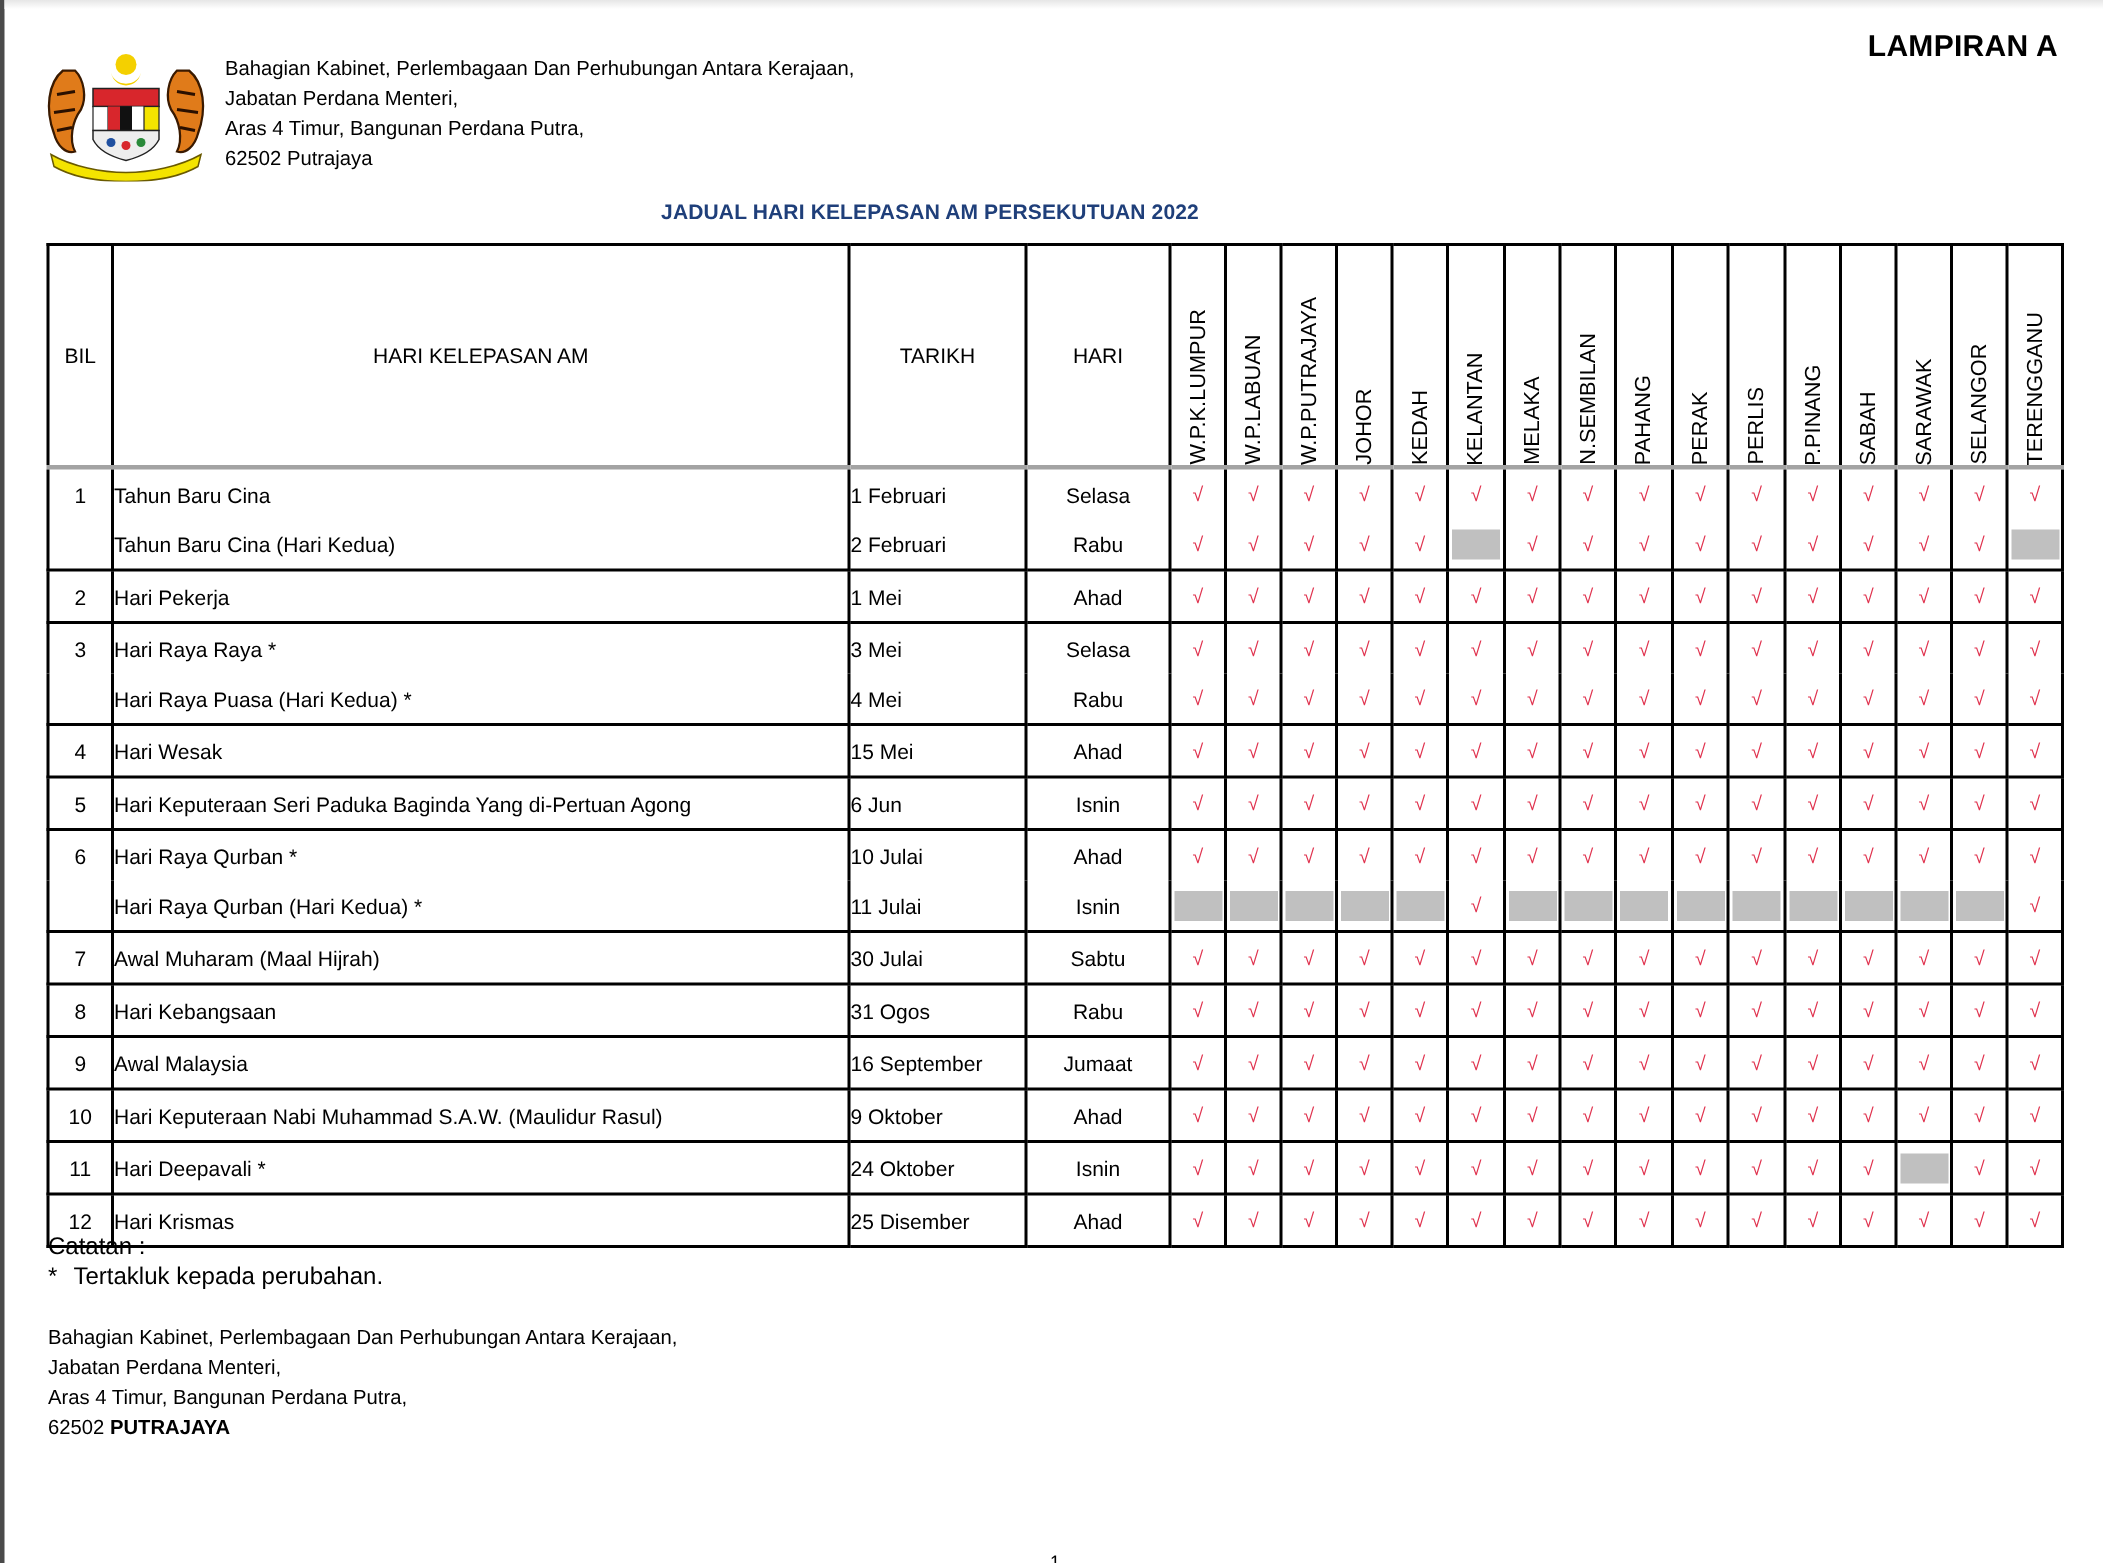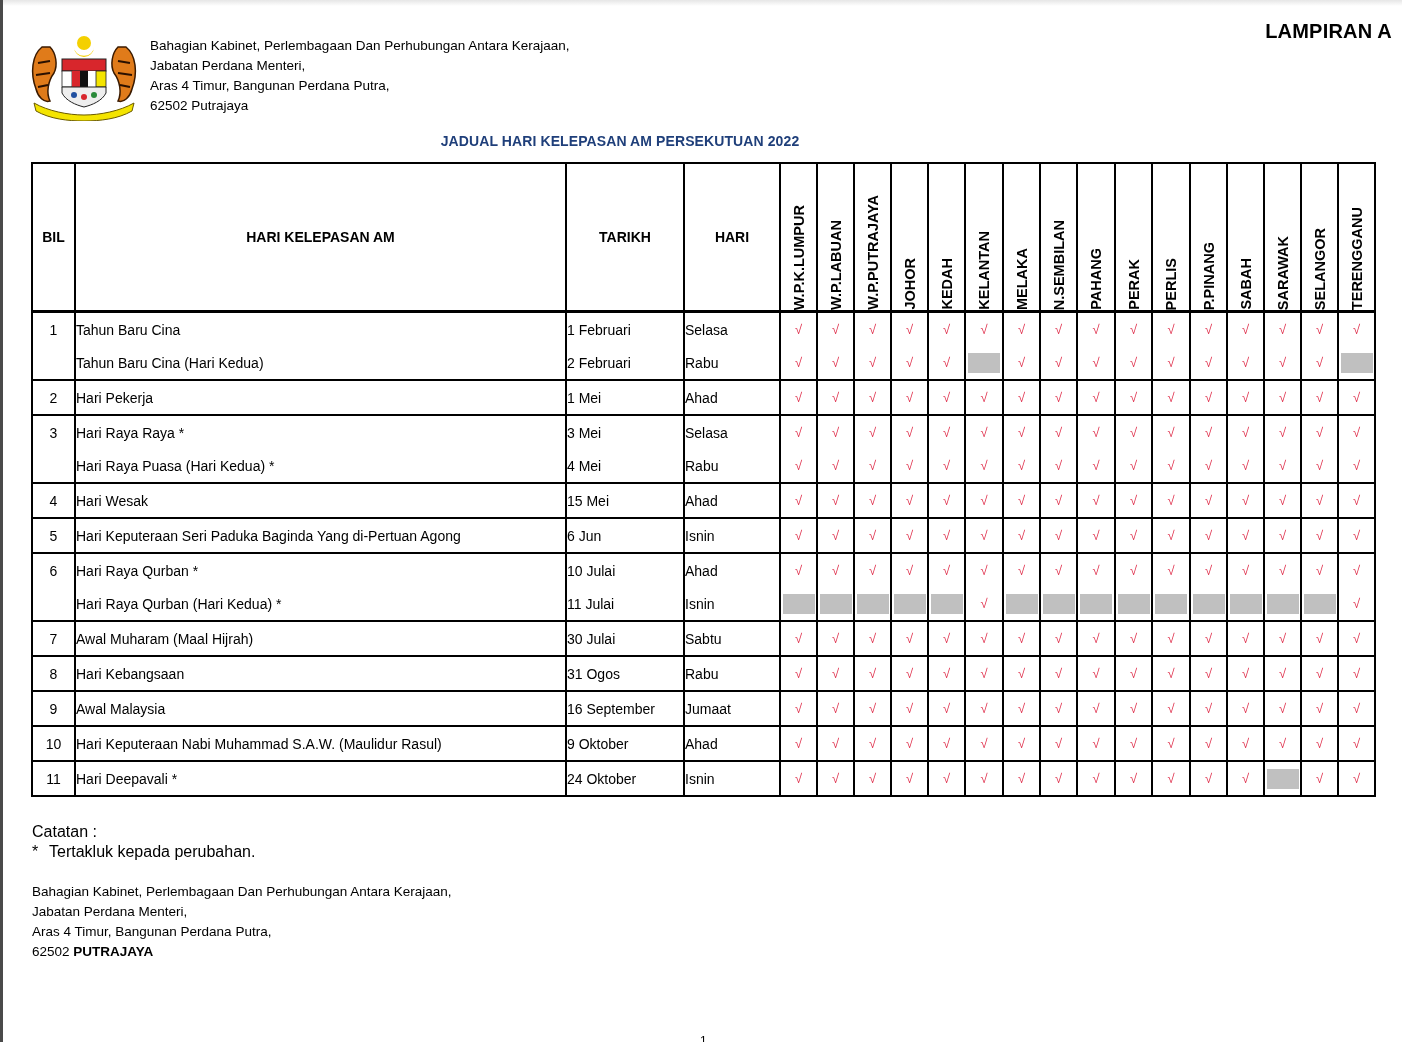--- a/index.html
+++ b/index.html
@@ -11,21 +11,21 @@
     position: relative;
   }
   .left-edge {
     position: absolute; left: 0; top: 0; width: 3px; height: 1042px; background: #4a4a4a;
   }
   .top-shade {
     position: absolute; left: 3px; top: 0; right: 0; height: 6px;
     background: linear-gradient(#e6e6e6, #ffffff);
   }
   .lampiran {
-    position: absolute; right: 10px; top: 20px;
+    position: absolute; right: 30px; top: 20px;
     font-size: 20px; font-weight: bold; letter-spacing: 0.2px;
   }
   .logo {
     position: absolute; left: 28px; top: 33px; width: 112px; height: 88px;
   }
   .address {
     position: absolute; left: 150px; top: 36px;
     font-size: 13.5px; line-height: 20px;
   }
   .doc-title {
@@ -37,35 +37,35 @@
     position: absolute; left: 31px; top: 162px;
     border-collapse: collapse;
     table-layout: fixed;
     font-size: 14px;
   }
   table.schedule th, table.schedule td {
     border-left: 2px solid #000; border-right: 2px solid #000;
     padding: 0;
   }
   table.schedule thead th {
-    border-top: 2px solid #000; border-bottom: 3px solid #000000;
-    height: 146px; font-weight: bold; font-size: 14px; margin-top: 44px;
+    border-top: 2px solid #000; border-bottom: 3px solid #a3a3a3;
+    height: 146px; font-weight: normal; font-size: 14px; margin-top: 44px;
   }
   .th-state span {
     display: block; writing-mode: vertical-rl; transform: rotate(180deg);
     margin: 0 auto; font-size: 14.5px; text-align: left;
     padding-bottom: 4px; white-space: nowrap;
   }
   .th-state { vertical-align: bottom; }
   td { height: 33px; vertical-align: middle; font-size: 14px; }
   tr.grp-end td { border-bottom: 2px solid #000; }
   td.c-bil { text-align: center; }
   td.c-name { padding-left: 4px; white-space: nowrap; }
   td.c-date { text-align: left; white-space: nowrap; }
-  td.c-day { text-align: left; }
+  td.c-day { text-align: center; }
   td.c-st { text-align: center; font-size: 13px; color: #e0334f; }
   td.c-st .grey {
     display: block; margin: 0 auto; width: 32px; height: 20px; background: #c0c0c0;
   }
   .notes {
     position: absolute; left: 32px; top: 822px; font-size: 16px; line-height: 20px;
   }
   .notes .star { display: inline-block; width: 17px; }
   .issued {
     position: absolute; left: 32px; top: 882px; font-size: 13.5px; line-height: 20px;
@@ -537,20 +537,42 @@
         <td class="c-st">√</td>
         <td class="c-st">√</td>
         <td class="c-st">√</td>
         <td class="c-st">√</td>
         <td class="c-st">
           <span class="grey"></span>
         </td>
         <td class="c-st">√</td>
         <td class="c-st">√</td>
       </tr>
+      <tr class="grp-end">
+        <td class="c-bil">12</td>
+        <td class="c-name">Hari Krismas</td>
+        <td class="c-date">25 Disember</td>
+        <td class="c-day">Ahad</td>
+        <td class="c-st">√</td>
+        <td class="c-st">√</td>
+        <td class="c-st">√</td>
+        <td class="c-st">√</td>
+        <td class="c-st">√</td>
+        <td class="c-st">√</td>
+        <td class="c-st">√</td>
+        <td class="c-st">√</td>
+        <td class="c-st">√</td>
+        <td class="c-st">√</td>
+        <td class="c-st">√</td>
+        <td class="c-st">√</td>
+        <td class="c-st">√</td>
+        <td class="c-st">√</td>
+        <td class="c-st">√</td>
+        <td class="c-st">√</td>
+      </tr>
     </tbody>
 </table>
 
 <div class="notes">
   <div>Catatan :</div>
   <div>
     <span class="star">*</span><span>Tertakluk kepada perubahan.</span>
   </div>
 </div>
 

